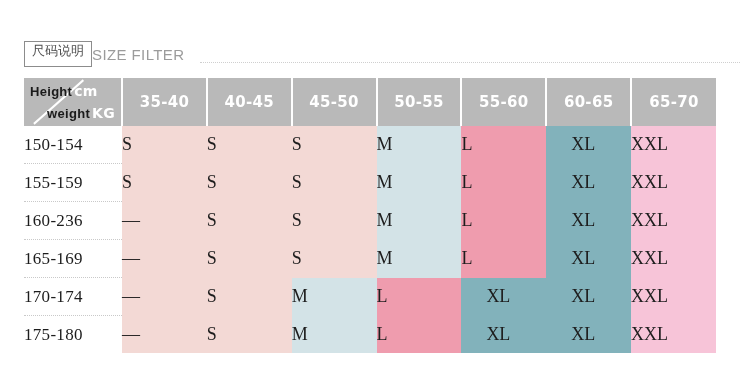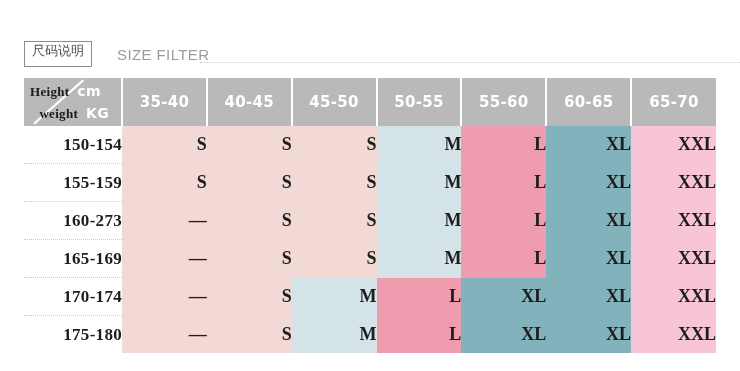--- a/index.html
+++ b/index.html
@@ -27,21 +27,21 @@
   .title-box {
     border: 1px solid #8c8c8c;
     padding: 2px 7px 9px 7px;
     font-family: "DejaVu Sans", sans-serif;
     font-size: 13px;
     line-height: 1;
     color: #4d4d4d;
     letter-spacing: 0px;
   }
   .title-en {
-    margin-left: 25px;
+    margin-left: 0;
     font-family: "Liberation Sans", sans-serif;
     font-size: 15px;
     color: #9b9b9b;
     letter-spacing: 0.4px;
   }
   .title-rule {
     position: absolute;
     left: 200px;
     right: 0;
     top: 62px;
@@ -91,45 +91,44 @@
   }
   th.corner .cnr-top {
     position: absolute;
     top: 4px;
     left: 6px;
     white-space: nowrap;
   }
   th.corner .cnr-bot {
     position: absolute;
     bottom: 4px;
-    right: 12px;
+    right: 6px;
     white-space: nowrap;
   }
   .cnr-word {
-    font-family: Liberation Serif, serif;
+    font-family: Liberation Sans, sans-serif;
     font-weight: bold;
     font-size: 13px;
     color: #1a1a1a;
   }
   .cnr-unit {
     font-family: "DejaVu Sans", sans-serif;
     font-weight: bold;
     font-size: 14px;
     color: #ffffff;
-    margin-left: 8px;
+    margin-left: 2px;
   }
 
   tbody td {
     height: 37px;
-    text-align: right;
+    text-align: left;
     font-family: "Liberation Serif", "DejaVu Serif", serif;
     font-size: 18px;
     color: #1d1d1d;
     padding: 0;
-    font-weight: bold;
   }
   td.rowlabel {
     background: #ffffff;
     font-size: 17px;
     color: #1d1d1d;
     border-bottom: 1px dotted #c9c9c9;
     letter-spacing: 0.3px;
   }
   tbody tr:last-child td.rowlabel { border-bottom: none; }
 
@@ -199,21 +198,21 @@
           <td class="rowlabel">155-159</td>
           <td class="sz-S">S</td>
           <td class="sz-S">S</td>
           <td class="sz-S">S</td>
           <td class="sz-M">M</td>
           <td class="sz-L">L</td>
           <td class="sz-XL">XL</td>
           <td class="sz-XXL">XXL</td>
         </tr>
         <tr>
-          <td class="rowlabel">160-273</td>
+          <td class="rowlabel">160-236</td>
           <td class="sz-dash">—</td>
           <td class="sz-S">S</td>
           <td class="sz-S">S</td>
           <td class="sz-M">M</td>
           <td class="sz-L">L</td>
           <td class="sz-XL">XL</td>
           <td class="sz-XXL">XXL</td>
         </tr>
         <tr>
           <td class="rowlabel">165-169</td>

